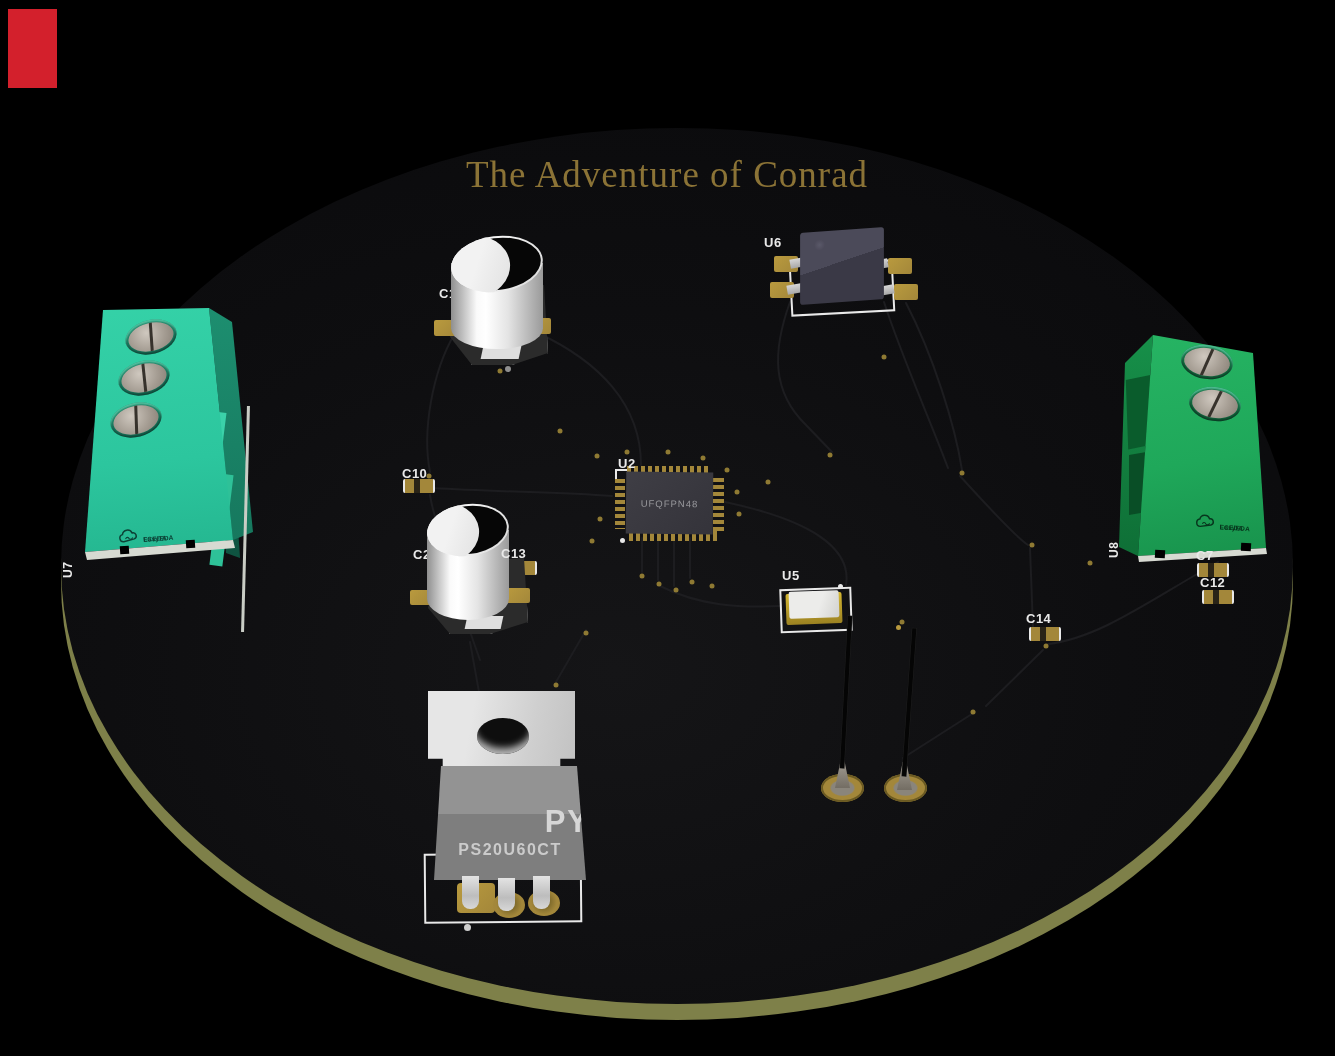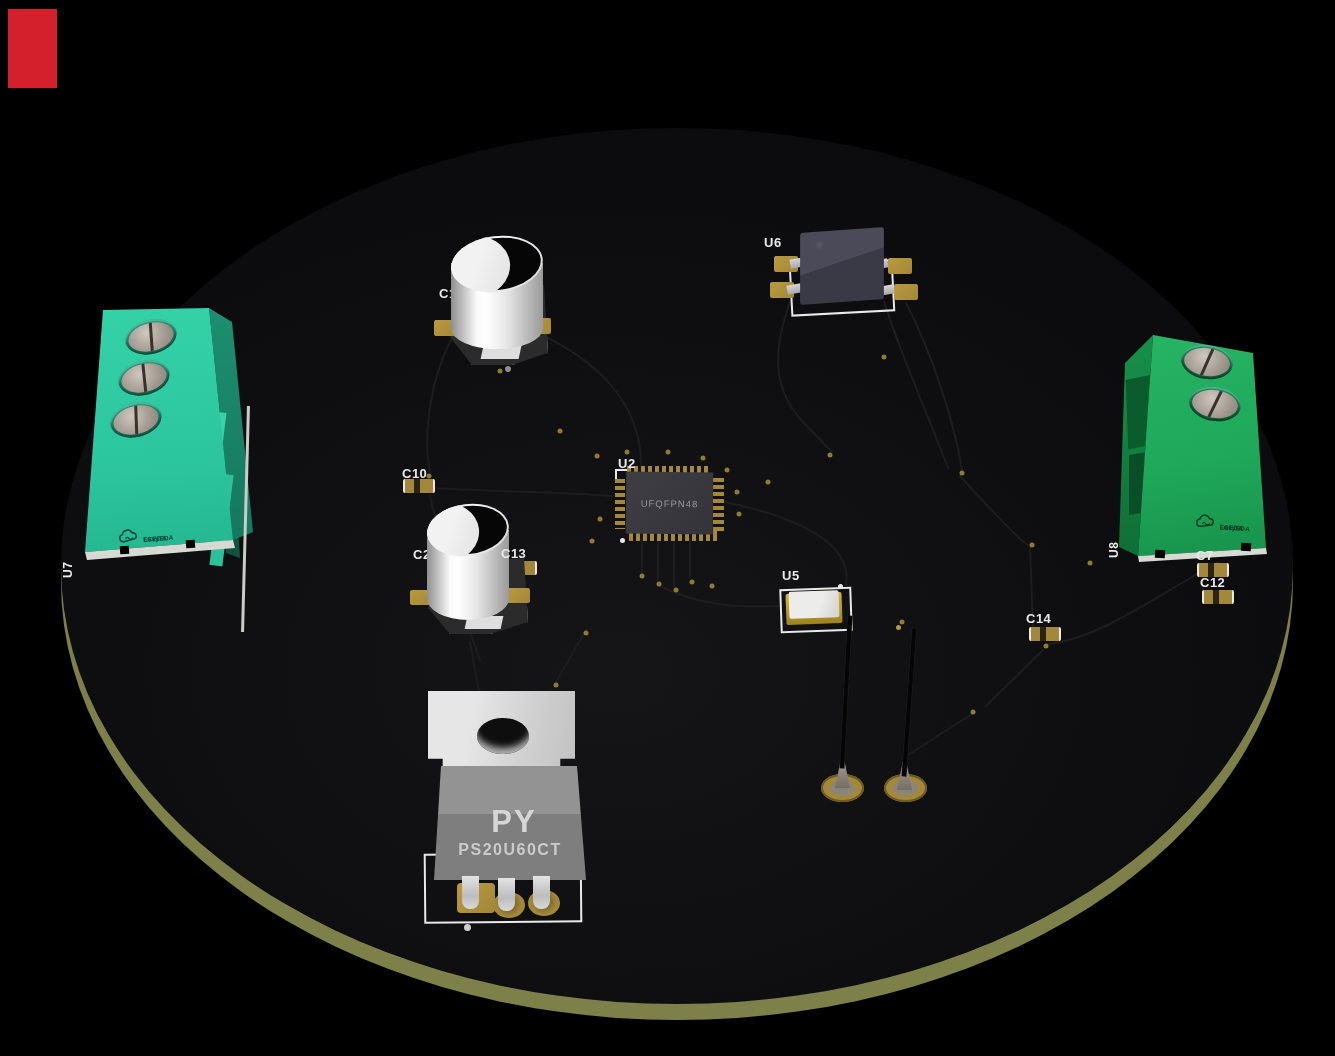--- a/index.html
+++ b/index.html
@@ -125,20 +125,21 @@
         <circle cx="1032" cy="545" r="2.5"></circle>
       <circle cx="962" cy="473" r="2.5"></circle>
         <circle cx="830" cy="455" r="2.5"></circle>
       <circle cx="884" cy="357" r="2.5"></circle>
         <circle cx="768" cy="482" r="2.5"></circle>
       <circle cx="1090" cy="563" r="2.5"></circle>
     </g>
   </svg>
 
   <div class="board-title">
+    <div class="t1">The Adventure of Conrad</div>
   </div>
 
   <div class="ref-label" style="left:764px;top:236px;">U6</div>
   <div class="ref-label ref-under" style="left:439px;top:287px;">C1</div>
   <div class="ref-label" style="left:402px;top:467px;">C10</div>
   <div class="ref-label ref-under" style="left:413px;top:548px;">C2</div>
   <div class="ref-label" style="left:501px;top:547px;">C13</div>
   <div class="ref-label" style="left:618px;top:457px;">U2</div>
   <div class="ref-label" style="left:782px;top:569px;">U5</div>
   <div class="ref-label" style="left:1196px;top:549px;">C7</div>
@@ -288,21 +289,21 @@
     </div>
   </div>
 
   <div class="cmp" style="left:415px;top:678px;width:175px;height:262px;">
     <div class="silk-line" style="left:9px;top:175px;width:154px;height:66px;transform:rotate(-.5deg);"></div>
     <div class="white-dot" style="left:49px;top:246px;width:7px;height:7px;background:#cfcfcf;"></div>
     <div style="left:13px;top:13px;width:147px;height:77px;background:linear-gradient(100deg,#e6e6e6 30%,#cfcfcf 70%,#c2c2c2);clip-path:polygon(0 0,100% 0,100% 88%,90% 88%,90% 100%,10% 100%,10% 88%,0 88%);">
       <div style="left:49px;top:27px;width:52px;height:36px;border-radius:50%;background:#0e0e0e;box-shadow:inset 0 -9px 7px -3px #b5b5b5;"></div>
     </div>
     <div style="left:19px;top:88px;width:152px;height:114px;background:linear-gradient(180deg,#939393 0 42%,#7e7e7e 42% 100%);clip-path:polygon(7px 0,143px 0,152px 114px,0 114px);">
-      <div style="left:4px;top:40px;width:100%;text-align:center;position:absolute;font:bold 31px/1 'Liberation Sans',sans-serif;color:#d6d6d6;letter-spacing:2px;">PY</div>
+      <div style="left:4px;top:40px;width:100%;text-align:right;position:absolute;font:bold 31px/1 'Liberation Sans',sans-serif;color:#d6d6d6;letter-spacing:2px;">PY</div>
       <div style="left:0;top:76px;width:100%;text-align:center;position:absolute;font:bold 16px/1 'Liberation Sans',sans-serif;color:#cbcbcb;letter-spacing:1.5px;">PS20U60CT</div>
     </div>
     <div class="pad" style="left:42px;top:205px;width:38px;height:30px;border-radius:4px;"></div>
     <div class="pad-round" style="left:78px;top:214px;width:32px;height:26px;"></div>
     <div class="pad-round" style="left:113px;top:212px;width:32px;height:26px;"></div>
     <div class="leg" style="left:47px;top:198px;width:17px;height:33px;"></div>
     <div class="leg" style="left:83px;top:200px;width:17px;height:33px;"></div>
     <div class="leg" style="left:118px;top:198px;width:17px;height:33px;"></div>
   </div>
 

